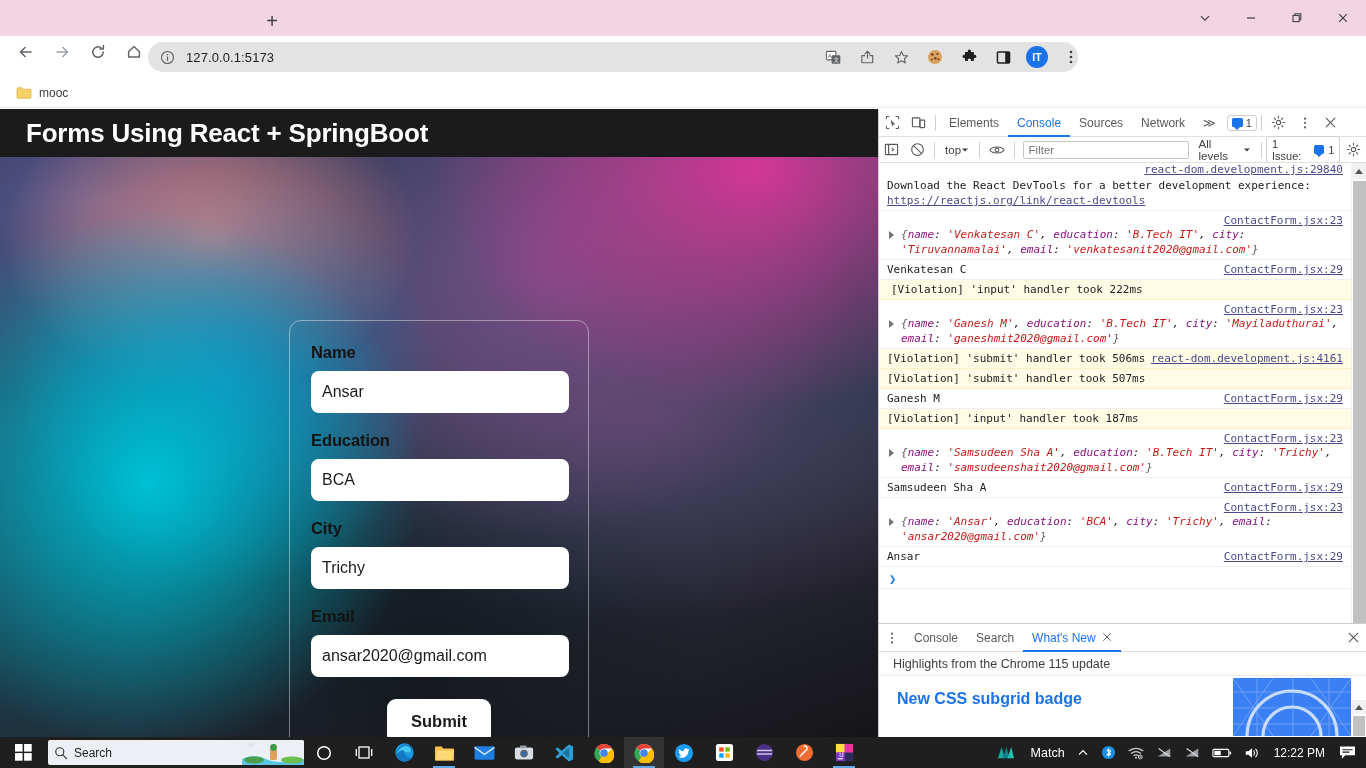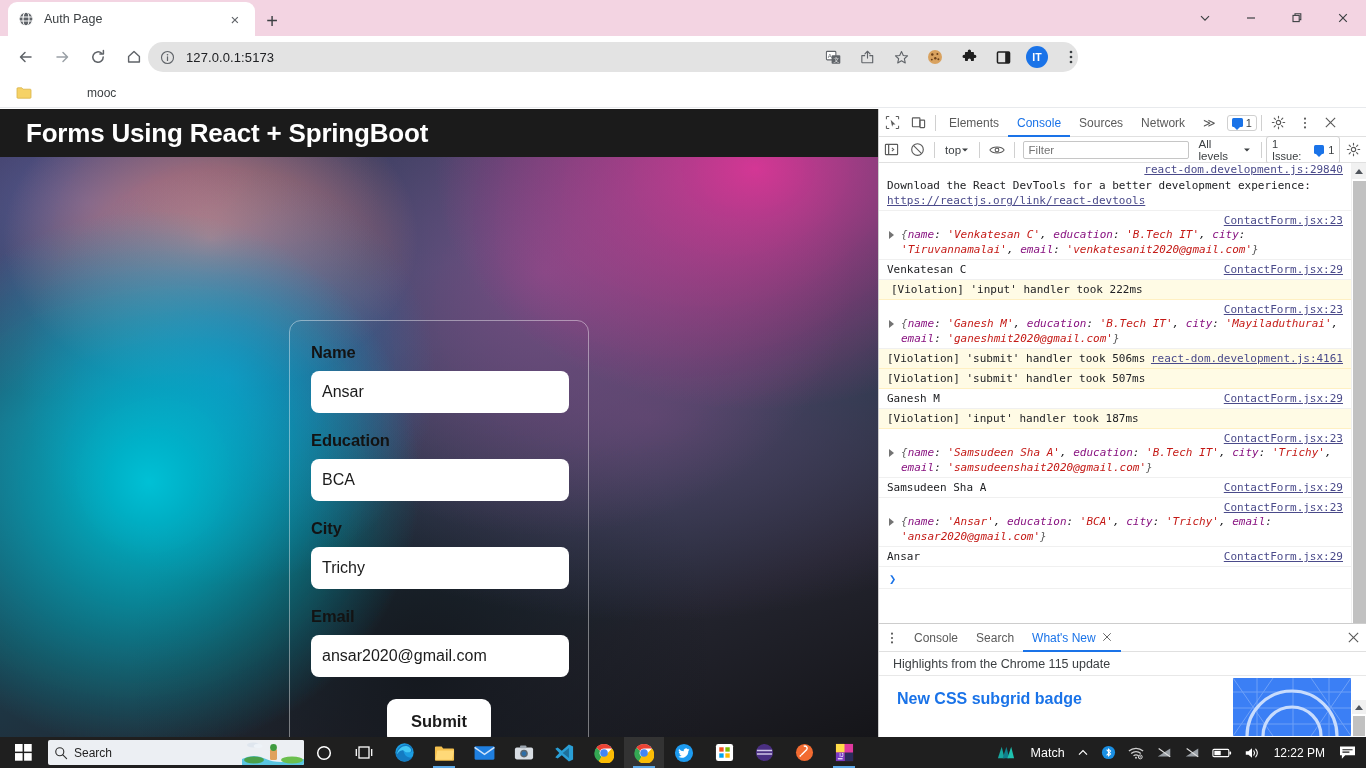--- a/index.html
+++ b/index.html
@@ -33,39 +33,39 @@
   .newtab{
     position:absolute; left:258px; top:7px; width:28px;height:28px;border-radius:50%;
     display:flex;align-items:center;justify-content:center; color:#3c4043; font-size:20px; line-height:1;
   }
   .wincontrols{ position:absolute; right:0; top:0; height:36px; display:flex; }
   .wincontrols .wc{ width:46px;height:36px;display:flex;align-items:center;justify-content:center;color:#3c4043; }
   .wincontrols .wc svg{display:block;}
 
   
   .toolbar{ position:absolute; left:0; top:36px; width:1094px; height:42px; background:#fff;
-            display:flex; align-items:center; }
+            display:flex; align-items:flex-start; }
   .tb-btn{ width:32px;height:32px;margin-left:4px;border-radius:50%;
            display:flex;align-items:center;justify-content:center;color:#5f6368; }
   .tb-btn:first-child{ margin-left:10px; }
   .omnibox{
     position:absolute; left:148px; top:6px; width:930px; height:30px;
     background:#e3e3e3; border-radius:15px; display:flex; align-items:center; padding:0 10px;
   }
   .omnibox .info-icon{ width:18px;height:18px;margin-right:10px;display:flex;align-items:center;justify-content:center;color:#5f6368; }
   .omnibox .url{ font-size:13px; color:#202124; letter-spacing:.1px; }
   .tb-right{ position:absolute; right:6px; top:5px; height:32px; display:flex; align-items:center; }
   .tb-right .ic{ width:30px;height:30px;margin:0 2px;display:flex;align-items:center;justify-content:center; }
   .avatar-ic{ width:22px;height:22px;border-radius:50%;background:#1a73e8;color:#fff;
               font-size:10.5px;font-weight:bold;display:flex;align-items:center;justify-content:center; }
 
   
   .bookmarks{ position:absolute; left:0; top:78px; width:1366px; height:30px; background:#fff;
               display:flex; align-items:center; border-bottom:1px solid #e8eaed; }
-  .bm{ display:flex; align-items:flex-start; margin-left:10px; padding:3px 6px; border-radius:4px;gap:48px; }
+  .bm{ display:flex; align-items:flex-start; margin-left:10px; padding:3px 6px; border-radius:4px; }
   .bm .folder{ width:16px;height:14px;margin-right:7px; }
   .bm .bm-label{ font-size:12px; color:#3c4043; }
 
   
   .viewport{ position:absolute; left:0; top:109px; width:878px; height:628px; overflow:hidden; background:#111; }
   .page-header{
     position:absolute; left:0; top:0; width:878px; height:48px; background:#1b1b1b;
     display:flex; align-items:center;
   }
   .page-header h1{
@@ -181,32 +181,20 @@
   .tray .ti{ height:31px; display:flex; align-items:center; justify-content:center; padding:9px 6px; color:#fff; }
   .tray .clock{ font-size:12px; color:#fff; padding:0 8px; line-height:1; }
   .tray .matchlbl{ font-size:12.5px; color:#fff; margin-left:4px; }
 </style>
 </head>
 <body>
 
 <div class="browser">
 
   <div class="tabstrip">
-    <div class="tab">
-      <span class="favicon">
-        <svg width="16" height="16" viewBox="0 0 16 16">
-            <circle cx="8" cy="8" r="7" fill="#5f6368"></circle>
-            <circle cx="8" cy="8" r="7" fill="none" stroke="#fff" stroke-width="1.2"></circle>
-            <ellipse cx="8" cy="8" rx="3" ry="7" fill="none" stroke="#fff" stroke-width="1.1"></ellipse>
-            <path d="M1.3 6h13.4M1.3 10h13.4" stroke="#fff" stroke-width="1.1"></path>
-          </svg>
-      </span>
-      <span class="tab-title">Auth Page</span>
-      <span class="tab-close">×</span>
-    </div>
     <div class="newtab">+</div>
     <div class="wincontrols">
       <div class="wc">
         <svg width="12" height="12" viewBox="0 0 12 12">
             <path d="M2 4.2 L6 8.2 L10 4.2" fill="none" stroke="#3c4043" stroke-width="1.2"></path>
           </svg>
       </div>
       <div class="wc">
         <svg width="12" height="12" viewBox="0 0 12 12">
             <path d="M2 6 H10" stroke="#3c4043" stroke-width="1.2"></path>

